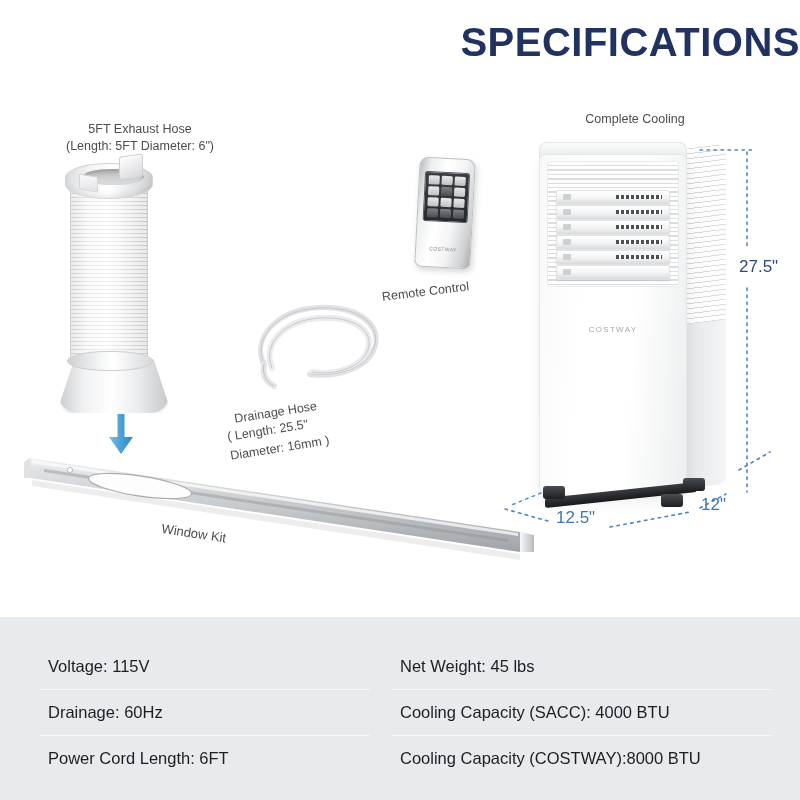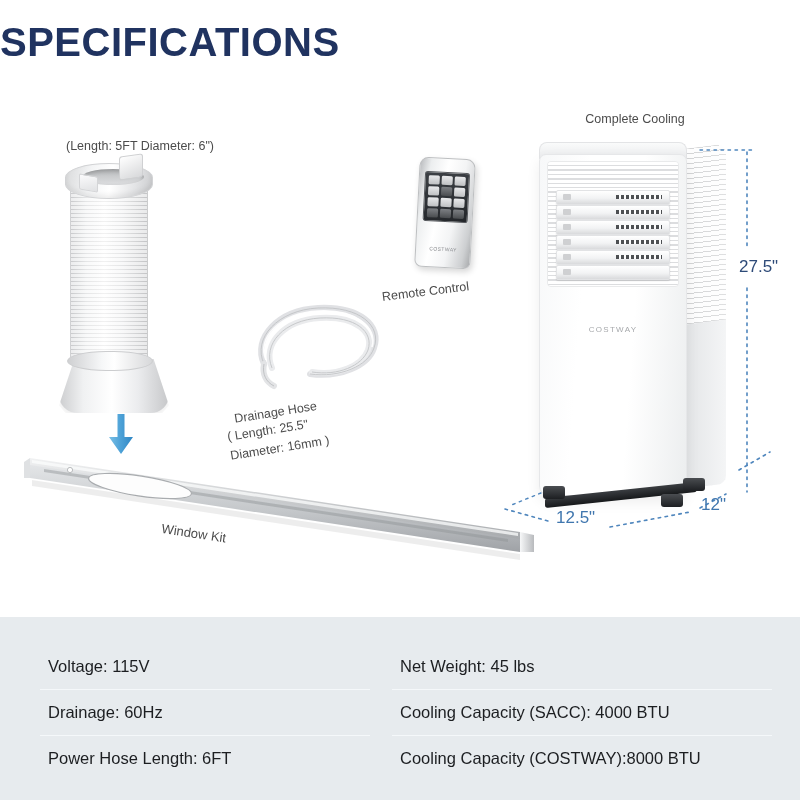--- a/index.html
+++ b/index.html
@@ -23,21 +23,21 @@
     background: #ffffff;
     overflow: hidden;
   }
 
   
   .title {
     position: absolute;
     top: 20px;
     left: 0;
     width: 800px;
-    text-align: left;
+    text-align: right;
     font-size: 40px;
     font-weight: bold;
     letter-spacing: 0.5px;
     color: #203360;
     font-family: "Liberation Sans", sans-serif;
   }
 
   
   .lbl {
     position: absolute;
@@ -423,20 +423,21 @@
   .divider.d2 { left: 392px; top: 72px;  width: 380px; }
   .divider.d3 { left: 392px; top: 118px; width: 380px; }
 </style>
 </head>
 <body>
 
 <div id="page">
 
   <div class="title">SPECIFICATIONS</div>
 
+  <div class="lbl center" style="left:30px; top:120px; width:220px;">5FT Exhaust Hose</div>
   <div class="lbl center" style="left:30px; top:137px; width:220px;">(Length: 5FT  Diameter: 6")</div>
 
   <div id="exhaust-hose">
     <div class="hose-base"></div>
     <div class="hose-body"></div>
     <div class="hose-ring"></div>
     <div class="hose-collar">
       <div class="hose-collar-inner"></div>
     </div>
     <div class="hose-tab2"></div>
@@ -612,21 +613,21 @@
 
   <div id="spec-panel">
     <div class="spec-grid">
       <div class="divider d0"></div>
       <div class="divider d1"></div>
       <div class="divider d2"></div>
       <div class="divider d3"></div>
 
       <div class="spec-row left r0">Voltage: 115V</div>
       <div class="spec-row left r1">Drainage: 60Hz</div>
-      <div class="spec-row left r2">Power Hose Length: 6FT</div>
+      <div class="spec-row left r2">Power Cord Length: 6FT</div>
 
       <div class="spec-row right r0">Net Weight:   45 lbs</div>
       <div class="spec-row right r1">Cooling Capacity (SACC): 4000 BTU</div>
       <div class="spec-row right r2">Cooling Capacity (COSTWAY):8000 BTU</div>
     </div>
   </div>
 
 </div>
 
 </body></html>

